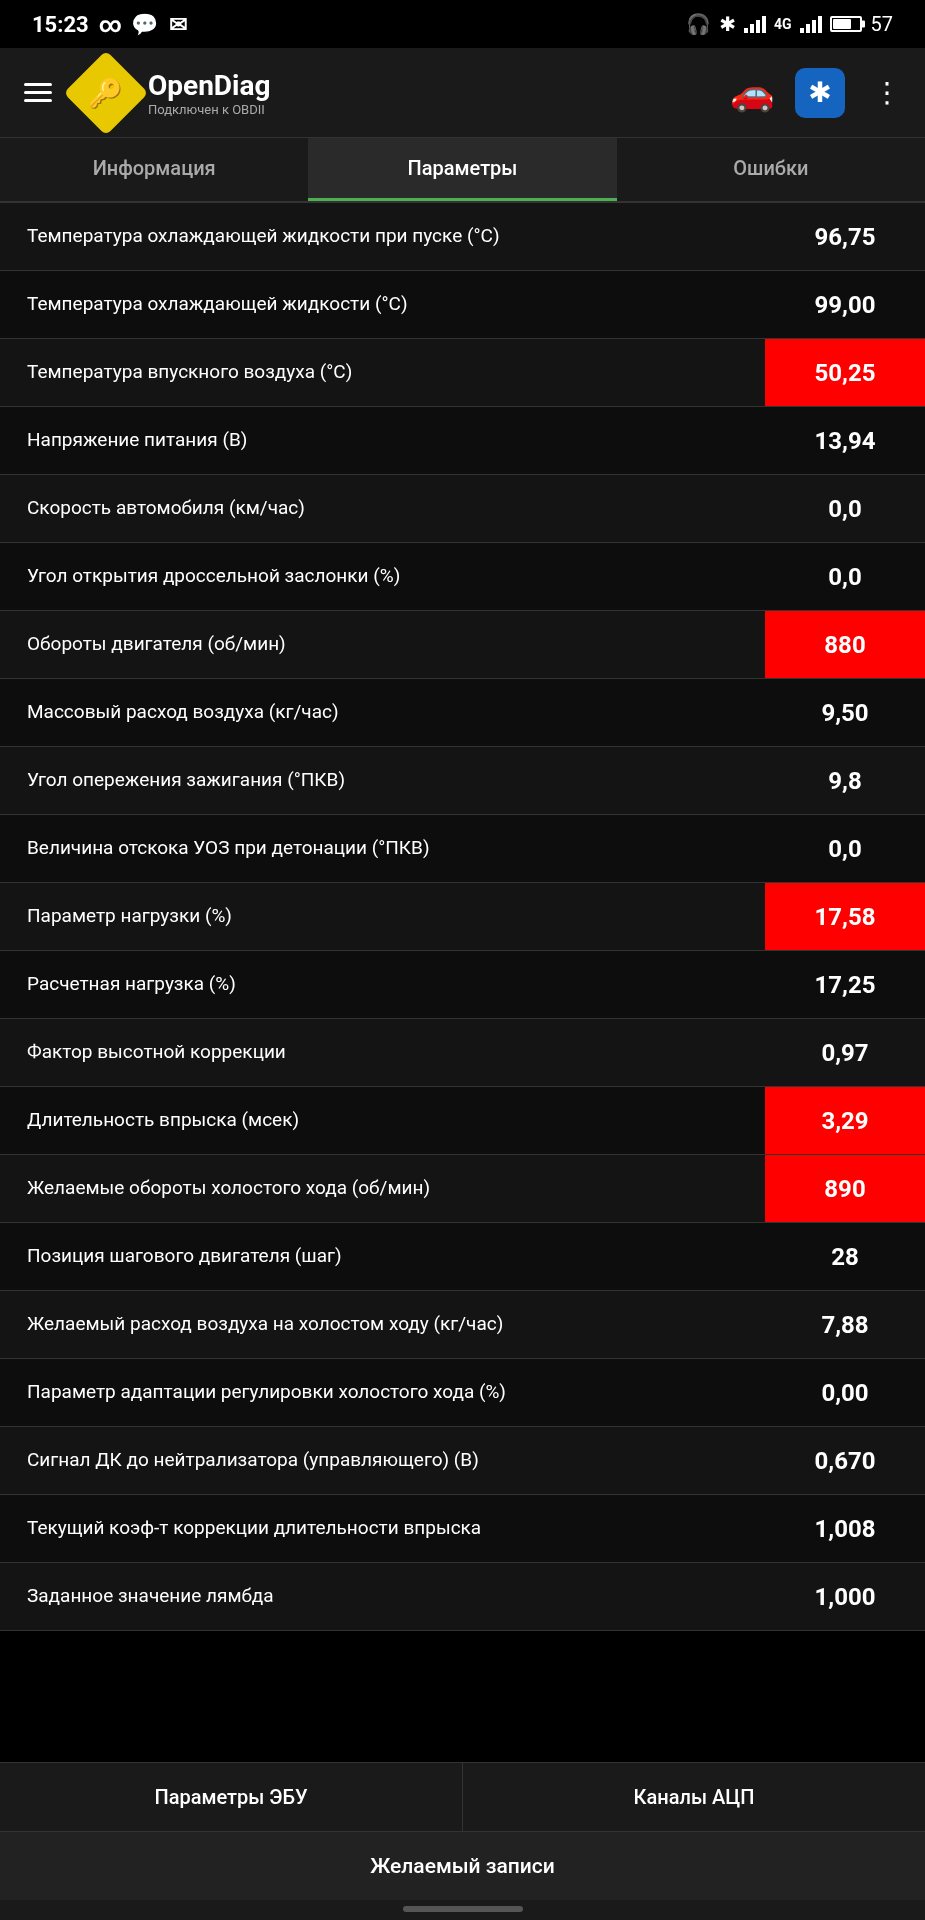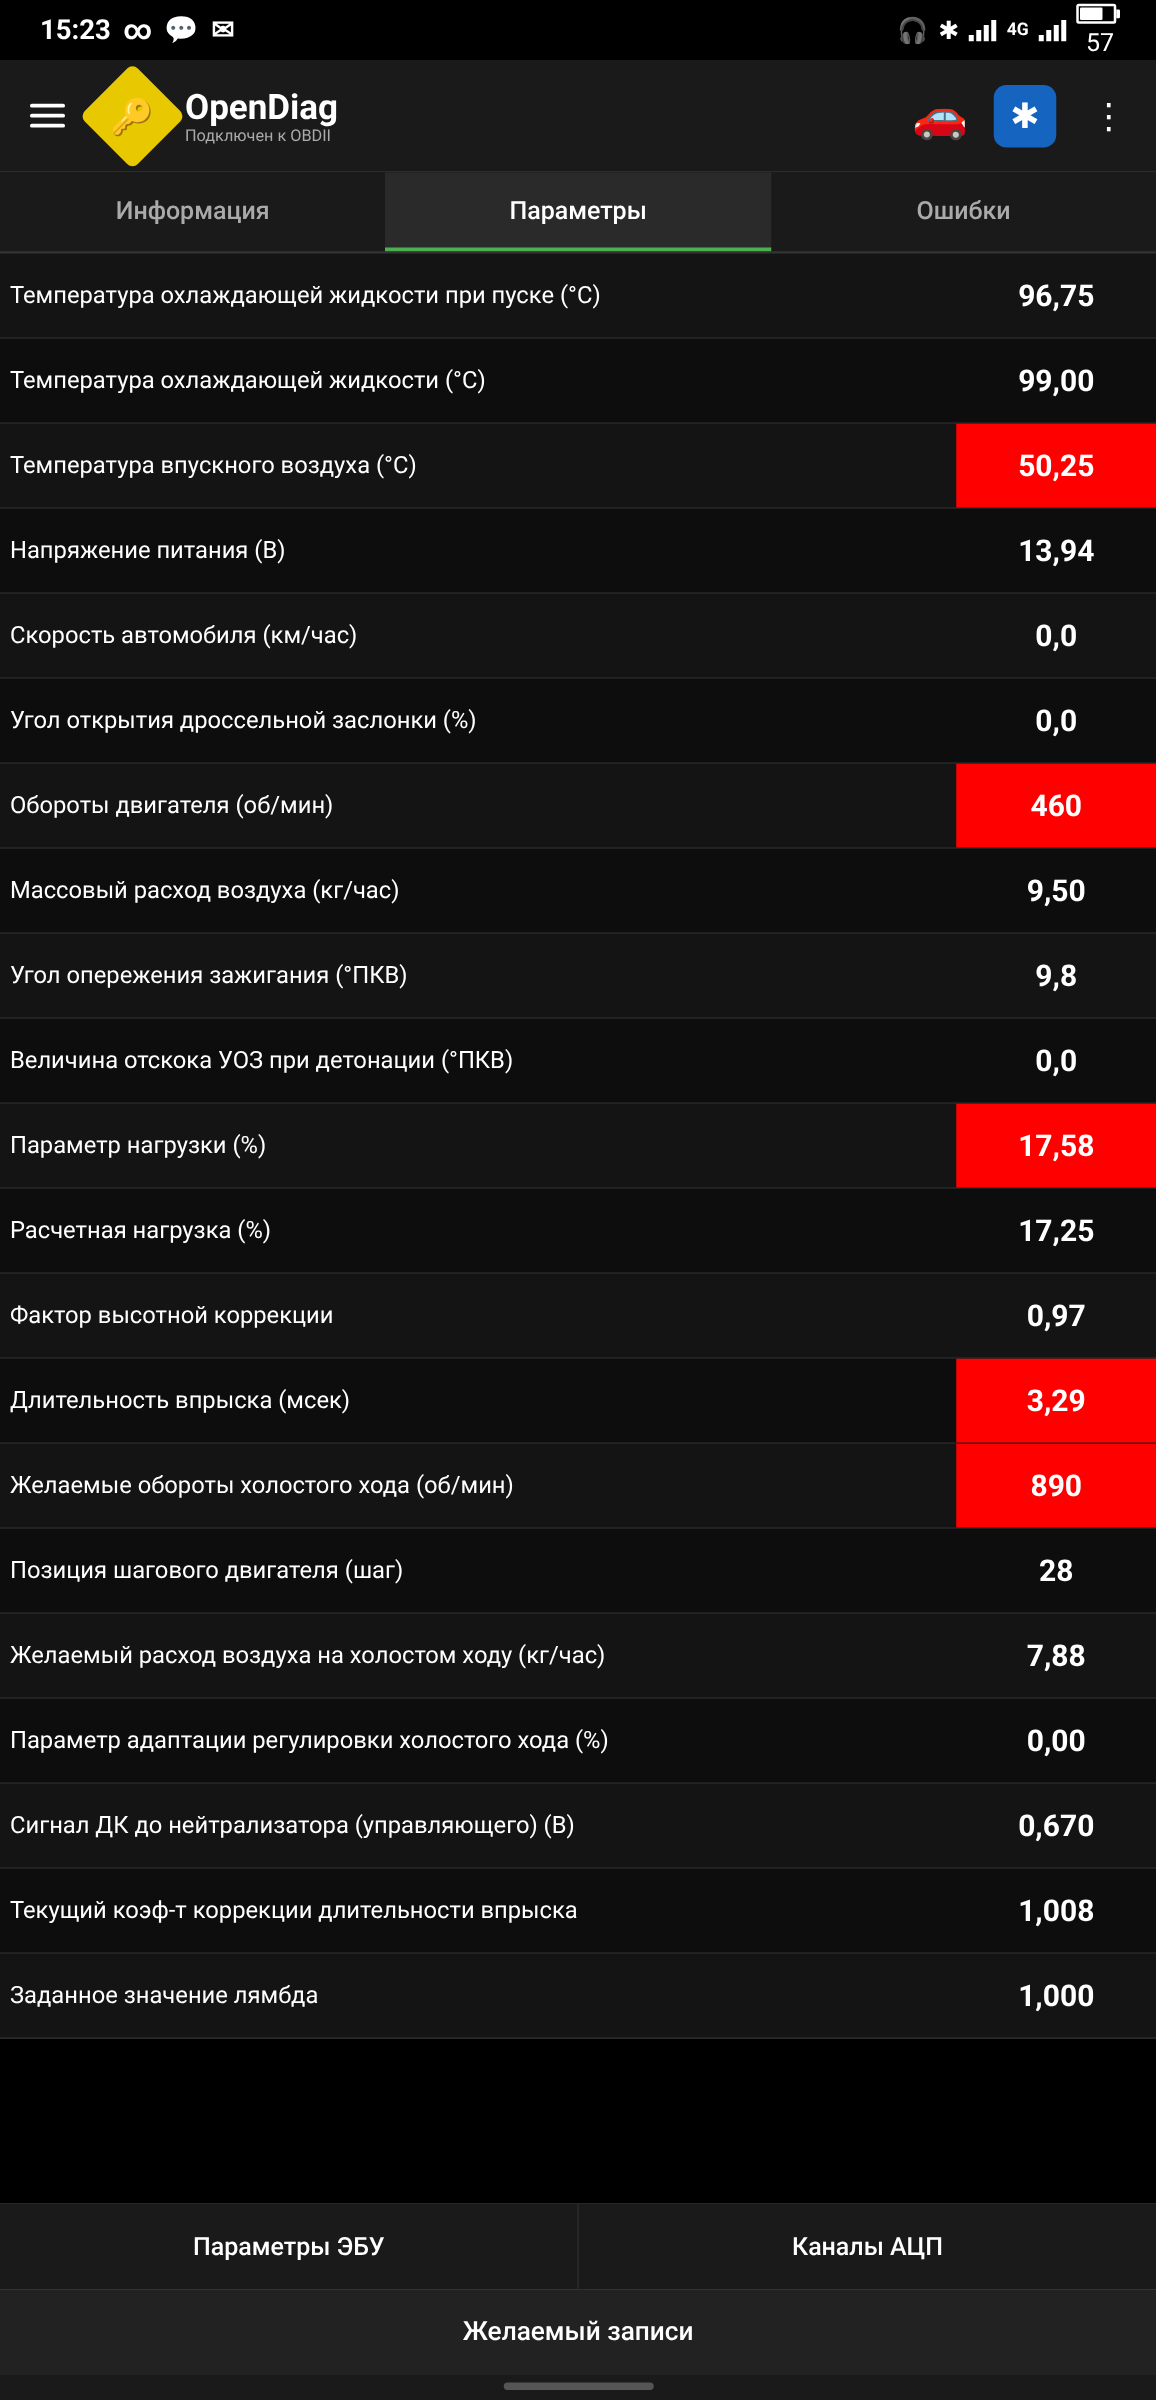--- a/index.html
+++ b/index.html
@@ -34,21 +34,20 @@
       display: flex;
       align-items: center;
       gap: 8px;
       font-size: 20px;
       color: #fff;
     }
     .battery-icon {
       display: inline-flex;
       align-items: center;
       gap: 3px;
-      flex-direction: column;
     }
     .battery-box {
       width: 32px;
       height: 16px;
       border: 2px solid #fff;
       border-radius: 2px;
       position: relative;
       display: inline-block;
     }
     .battery-box::after {
@@ -196,21 +195,21 @@
       min-height: 68px;
     }
     .data-row:nth-child(even) {
       background: #0d0d0d;
     }
     .data-row:nth-child(odd) {
       background: #141414;
     }
     .data-label {
       flex: 1;
-      padding: 12px 8px;
+      padding: 12px 27px;
       font-size: 19px;
       color: #fff;
       display: flex;
       align-items: center;
       line-height: 1.3;
     }
     .data-value {
       min-width: 160px;
       padding: 12px 16px;
       font-size: 24px;
@@ -372,21 +371,21 @@
       <div class="data-row">
         <div class="data-label">Скорость автомобиля (км/час)</div>
         <div class="data-value">0,0</div>
       </div>
       <div class="data-row">
         <div class="data-label">Угол открытия дроссельной заслонки (%)</div>
         <div class="data-value">0,0</div>
       </div>
       <div class="data-row">
         <div class="data-label">Обороты двигателя (об/мин)</div>
-        <div class="data-value highlight-red">460</div>
+        <div class="data-value highlight-red">880</div>
       </div>
       <div class="data-row">
         <div class="data-label">Массовый расход воздуха (кг/час)</div>
         <div class="data-value">9,50</div>
       </div>
       <div class="data-row">
         <div class="data-label">Угол опережения зажигания (°ПКВ)</div>
         <div class="data-value">9,8</div>
       </div>
       <div class="data-row">

